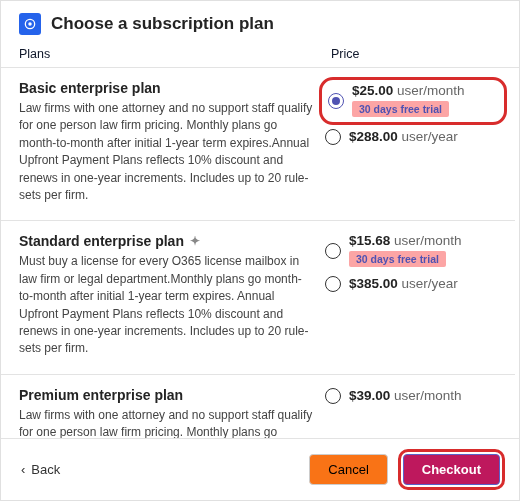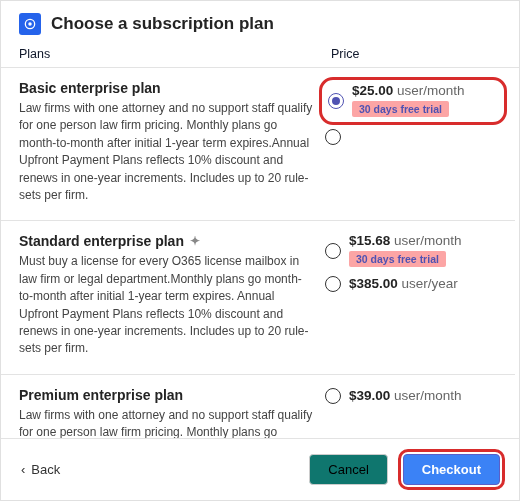--- a/index.html
+++ b/index.html
@@ -102,25 +102,25 @@
     background: #fff;
   }
   .back {
     display: inline-flex; align-items: center; gap: 6px;
     font-size: 13px; color: #333; cursor: pointer;
     padding: 4px 6px;
   }
   .spacer { flex: 1; }
   .btn {
     font-size: 13px; padding: 7px 18px; border-radius: 4px;
-    border: 1px solid #ccc; background: #0f766e; cursor: pointer;
+    border: 1px solid #ccc; background: #f97316; cursor: pointer;
     font-family: inherit;
   }
   .btn-primary {
-    background: #3b82f6; color: #fff; border-color: #5b5fc7; font-weight: 600;
+    background: #be185d; color: #fff; border-color: #5b5fc7; font-weight: 600;
   }
   .checkout-wrap {
     border: 3px solid #d82c2c;
     border-radius: 10px;
     padding: 2px;
     margin-left: 10px;
     display: inline-flex;
   }
 </style>
 </head>
@@ -157,20 +157,26 @@
             <span class="price-main">
               <span class="amt">$25.00</span>
               <span class="unit">user/month</span>
             </span>
             <span class="trial-badge">30 days free trial</span>
           </span>
         </div>
       </div>
       <div class="price-opt">
         <span class="radio"></span>
+        <span class="price-line">
+          <span class="price-main">
+            <span class="amt">$288.00</span>
+            <span class="unit">user/year</span>
+          </span>
+        </span>
       </div>
     </div>
   </div>
 
   <div class="plan">
     <div class="plan-left">
       <div class="plan-name">
         <span>Standard enterprise plan</span>
         <span class="sparkle">✦</span>
       </div>

